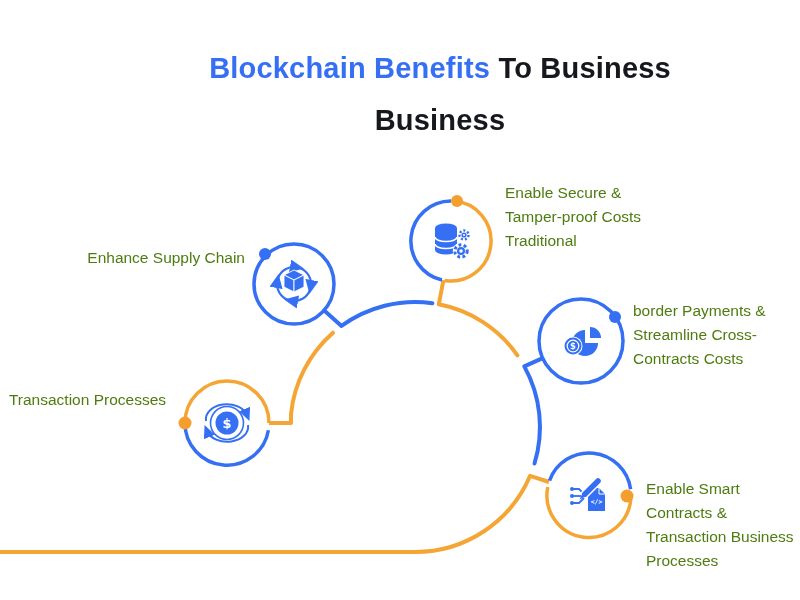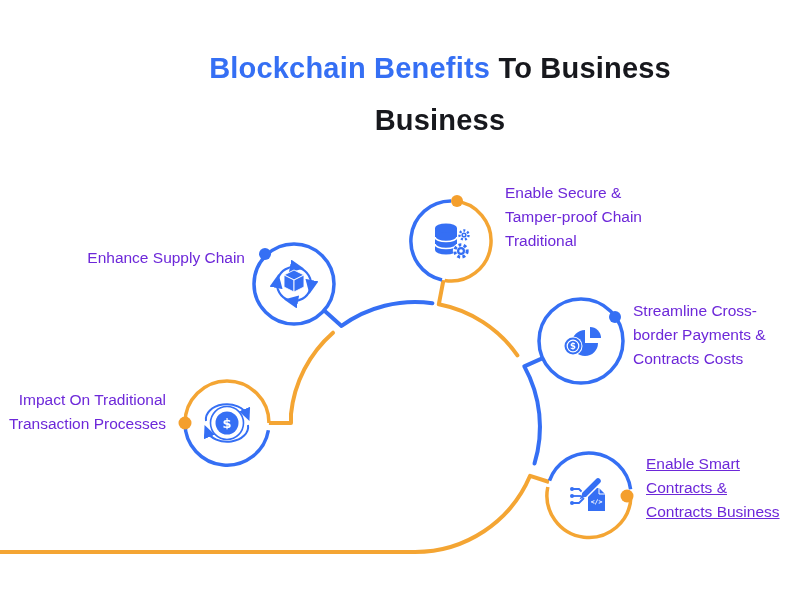--- a/index.html
+++ b/index.html
@@ -8,21 +8,21 @@
     font-family:"Liberation Sans", sans-serif; overflow:hidden;
   }
   .title {
     position:absolute; top:42px; left:0; width:100%;
     text-align:center; font-weight:bold; font-size:29px; line-height:52px;
     color:#17181d; letter-spacing:.2px;padding-left:40px;
   }
   .title .hl { color:#356ff4; }
   .diagram { position:absolute; left:0; top:0; }
   .node-label {
-    position:absolute; font-size:15.5px; line-height:24px; color:#6d28d9;
+    position:absolute; font-size:15.5px; line-height:24px; color:#4d7c0f;
   }
   .align-right { text-align:right; }
 </style>
 </head>
 <body>
 
 <div class="stage">
 
   <div class="title">
     <span class="hl">Blockchain Benefits</span>
@@ -139,38 +139,38 @@
         <text x="7.5" y="9" text-anchor="middle" font-family="DejaVu Sans Mono, monospace" font-size="6.5" font-weight="bold" fill="#ffffff">&lt;/&gt;</text>
         <path d="M 9 -14 L -4 -1" stroke="#ffffff" stroke-width="8.5" stroke-linecap="round"></path>
         <path d="M 9 -14 L -4 -1" stroke="#356ff4" stroke-width="5.5" stroke-linecap="round"></path>
         <path d="M -2.1 0.9 L -5.9 -2.9 L -9.5 4.6 Z" fill="#356ff4"></path>
       </g>
     </g>
   </svg>
 
   <div class="node-label" style="left:505px; top:181px;">
     <div>Enable Secure &amp;</div>
-    <div>Tamper-proof Chain</div>
+    <div>Tamper-proof Costs</div>
     <div>Traditional</div>
   </div>
 
   <div class="node-label align-right" style="right:555px; top:246px;margin-left:24px;">
     <div>Enhance Supply Chain</div>
   </div>
 
   <div class="node-label align-right" style="right:634px; top:388px;">
-    <div>Impact On Traditional</div>
     <div>Transaction Processes</div>
   </div>
 
   <div class="node-label" style="left:633px; top:299px;">
+    <div>border Payments &amp;</div>
     <div>Streamline Cross-</div>
-    <div>border Payments &amp;</div>
     <div>Contracts Costs</div>
   </div>
 
-  <div class="node-label" style="left:646px; top:452px;text-decoration:underline;">
+  <div class="node-label" style="left:646px; top:477px;">
     <div>Enable Smart</div>
     <div>Contracts &amp;</div>
-    <div>Contracts Business</div>
+    <div>Transaction Business</div>
+    <div>Processes</div>
   </div>
 
 </div>
 
 </body></html>

